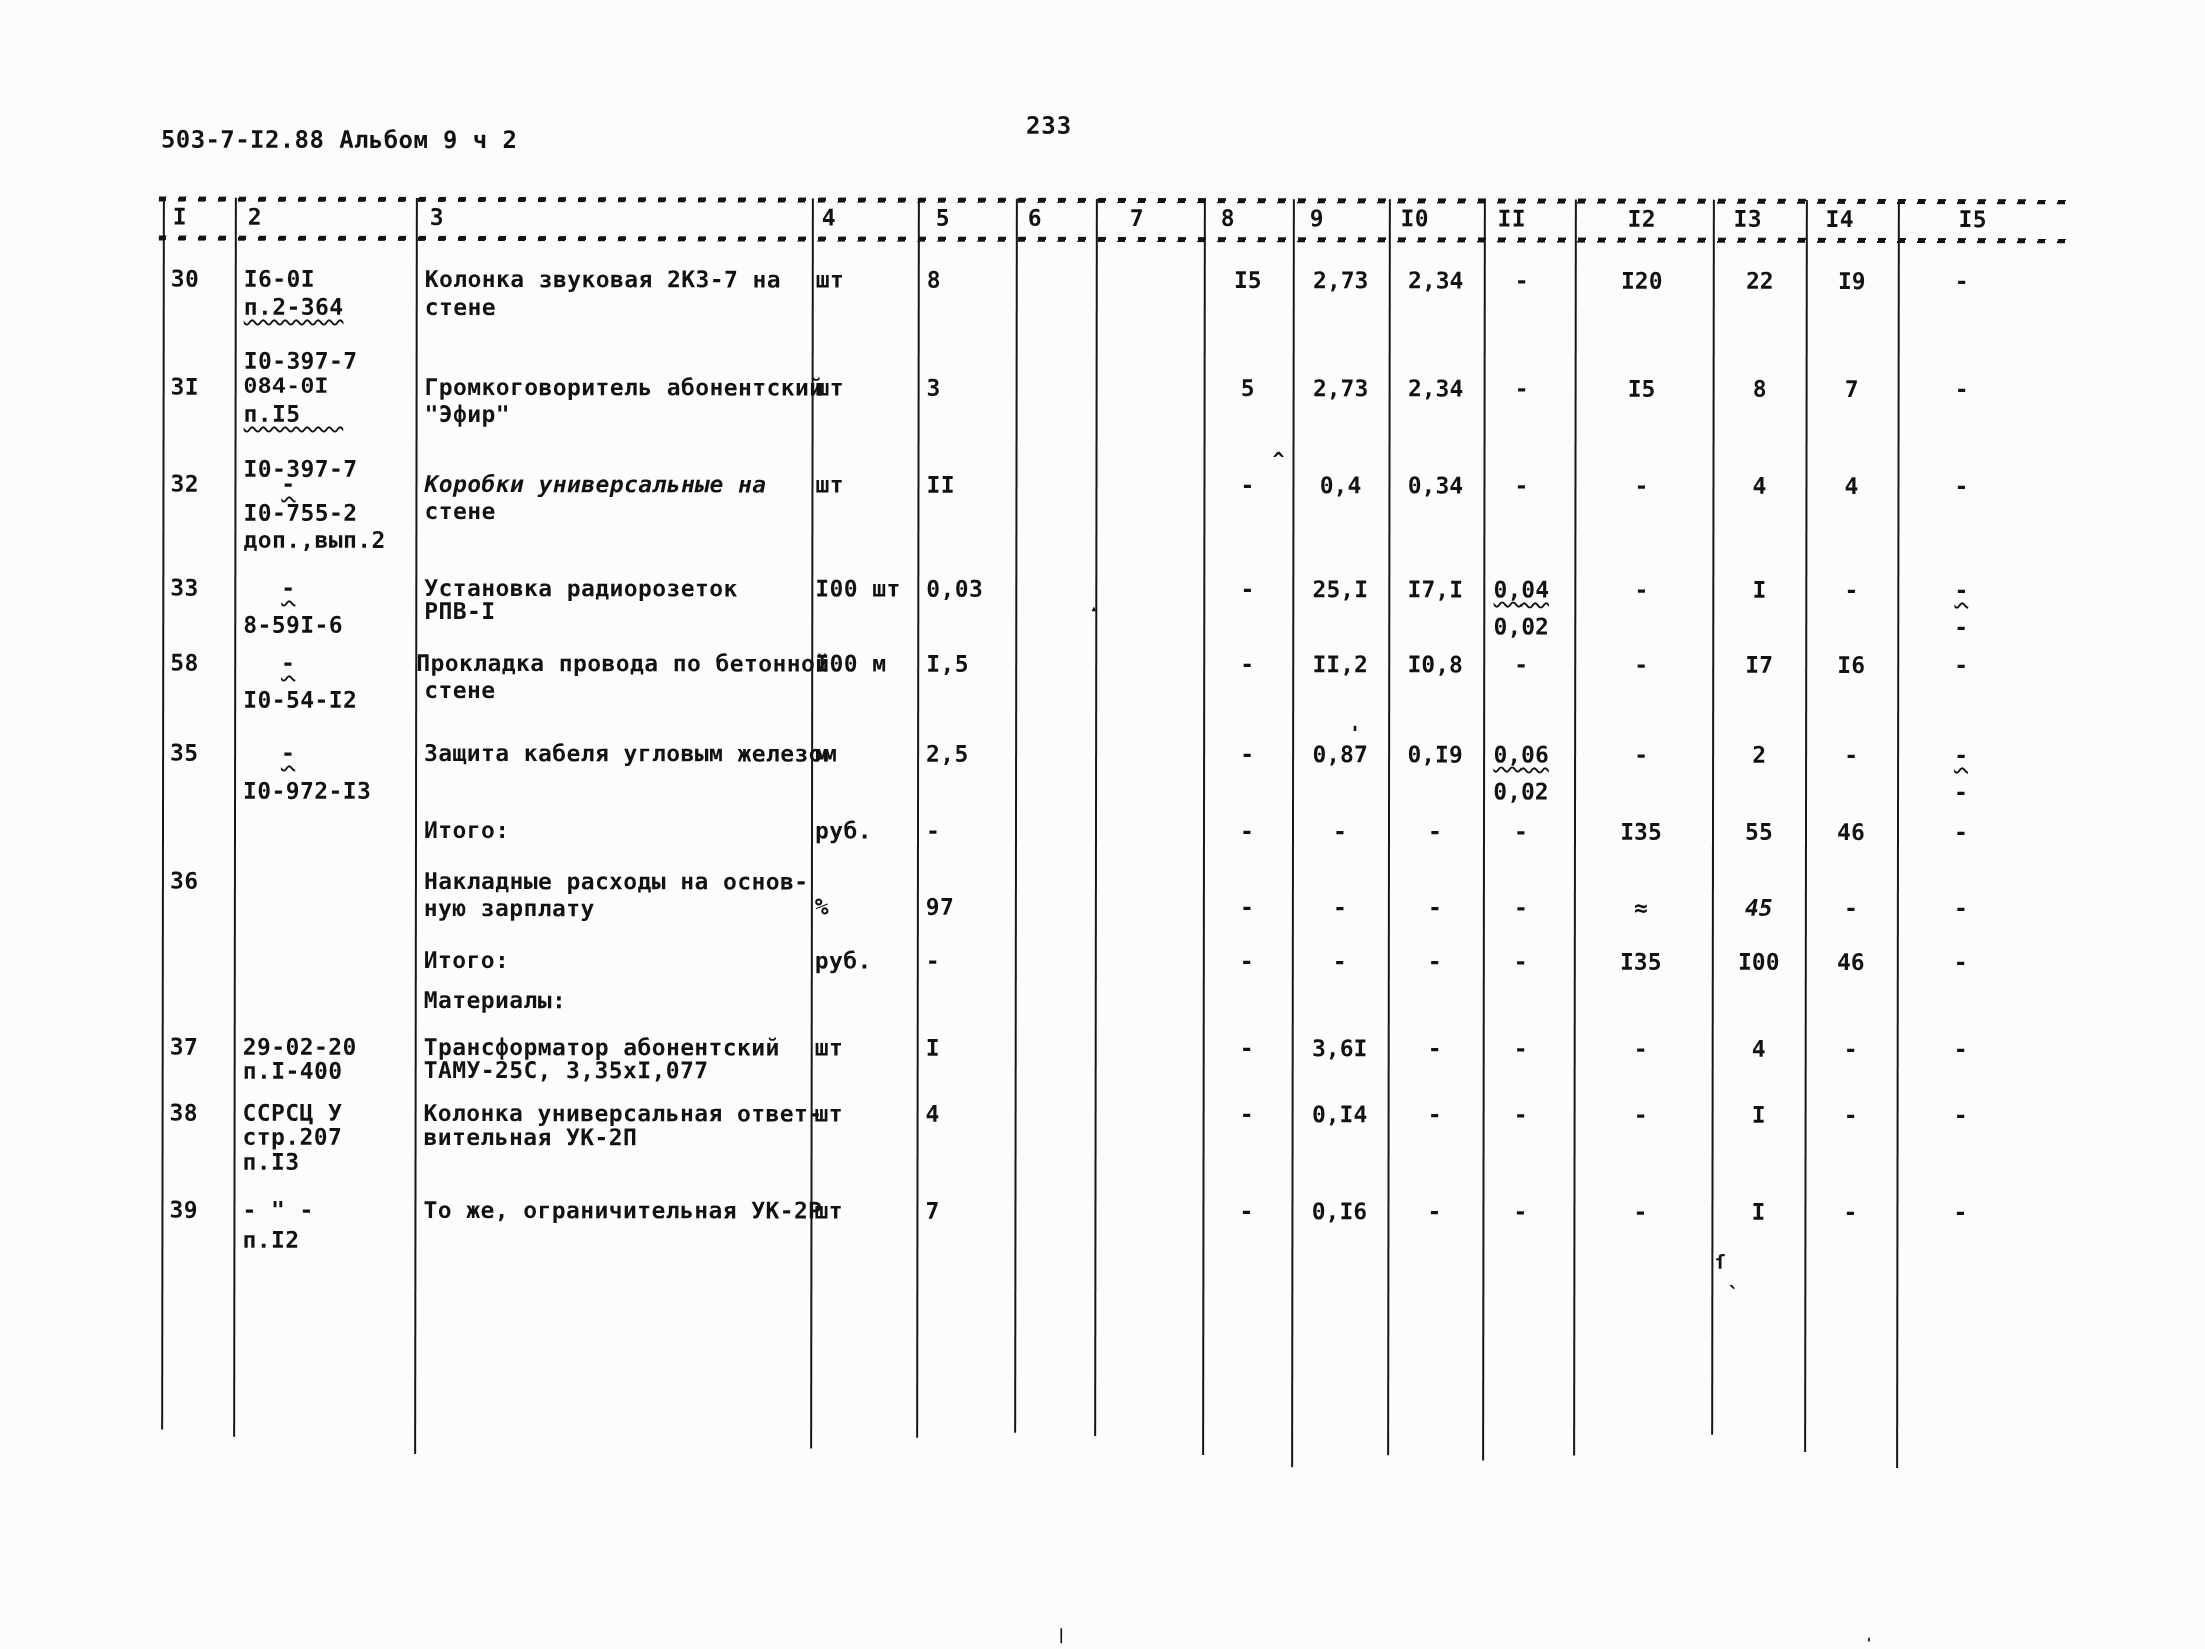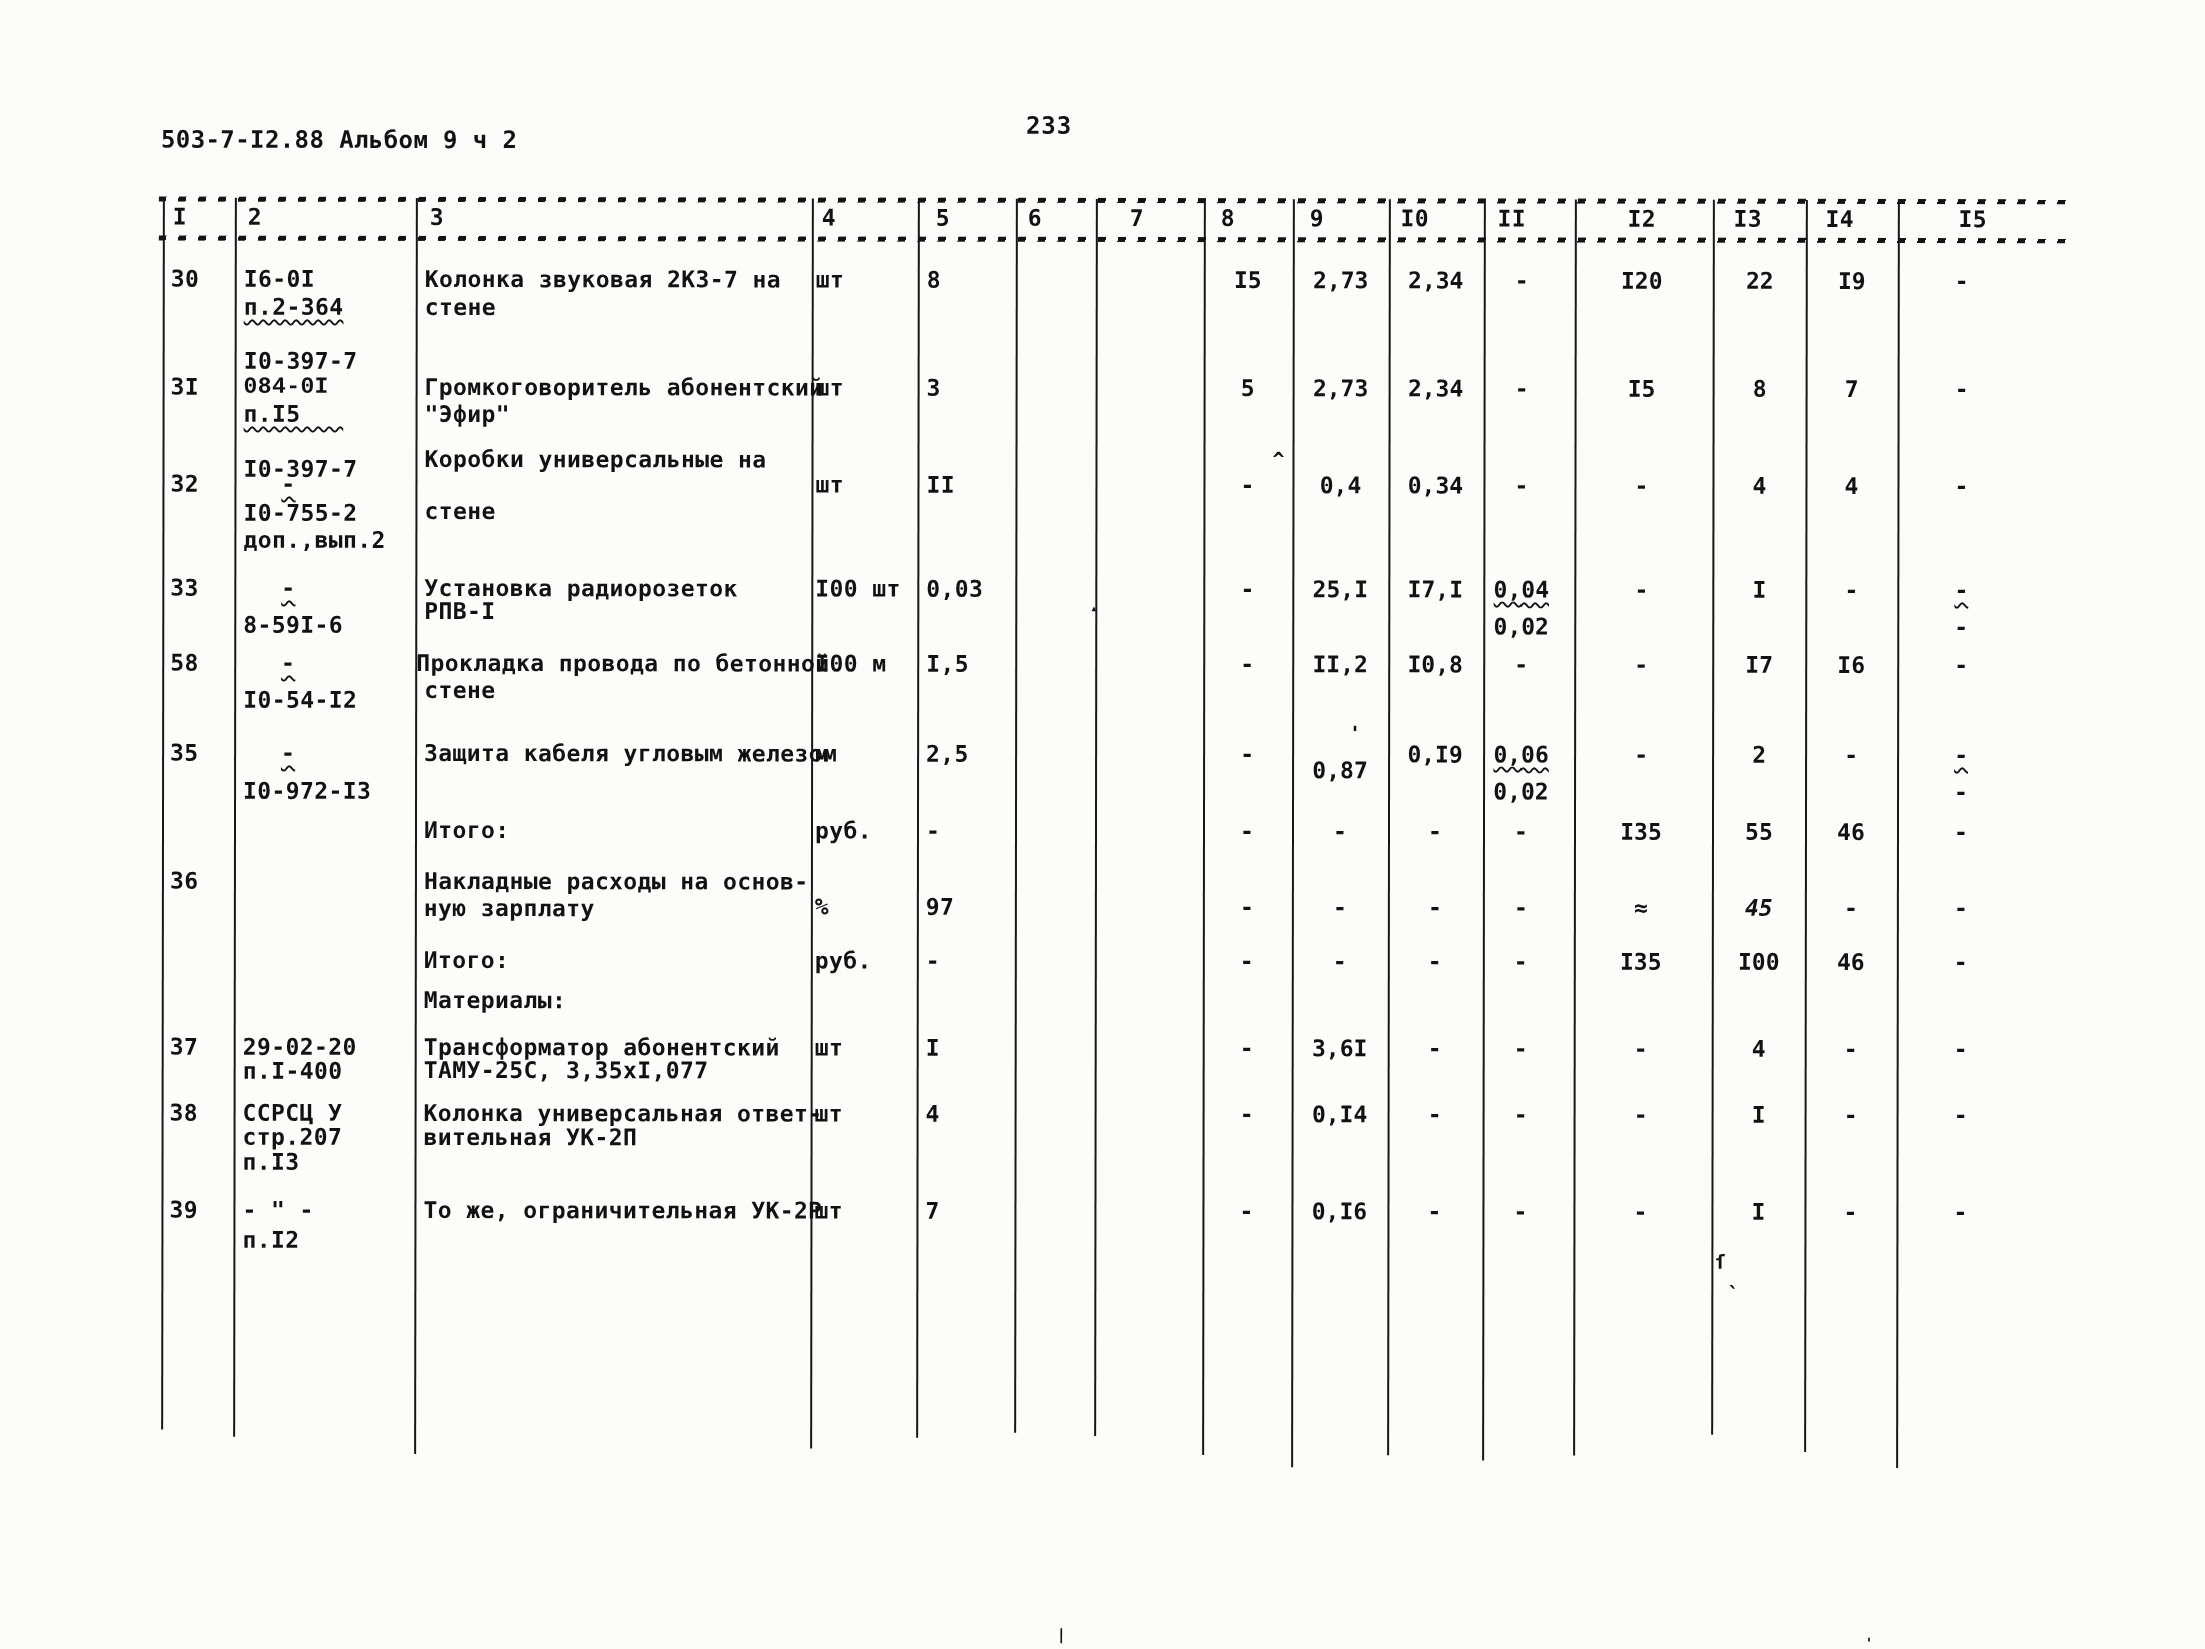--- a/index.html
+++ b/index.html
@@ -112,21 +112,21 @@
         <div class="vwrap" style="left: 1369px; top: 376px;"><span style="display: block;">2,34</span></div>
         <div class="vwrap" style="left: 1455px; top: 376px;"><span style="display: block;">-</span></div>
         <div class="vwrap" style="left: 1575px; top: 376px;"><span style="display: block;">I5</span></div>
         <div class="vwrap" style="left: 1693px; top: 376px;"><span style="display: block;">8</span></div>
         <div class="vwrap" style="left: 1785px; top: 376px;"><span style="display: block;">7</span></div>
         <div class="vwrap" style="left: 1895px; top: 376px;"><span style="display: block;">-</span></div>
         <div class="cell" style="left: 170px; top: 473px;">32</div>
         <div class="cell" style="left: 243px; top: 473px;"><span class="ditto wv">-</span></div>
         <div class="cell" style="left: 243px; top: 502px;">I0-755-2</div>
         <div class="cell" style="left: 243px; top: 529px;">доп.,вып.2</div>
-        <div class="cell" style="left: 424px; top: 448px;">Коробки универсальные на</div>
+        <div class="cell" style="left: 424px; top: 473px; font-style: italic;">Коробки универсальные на</div>
         <div class="cell" style="left: 424px; top: 500px;">стене</div>
         <div class="cell" style="left: 815px; top: 473px;">шт</div>
         <div class="cell" style="left: 926px; top: 473px;">II</div>
         <div class="vwrap" style="left: 1181px; top: 473px;"><span style="display: block;">-</span></div>
         <div class="vwrap" style="left: 1274px; top: 473px;"><span style="display: block;">0,4</span></div>
         <div class="vwrap" style="left: 1369px; top: 473px;"><span style="display: block;">0,34</span></div>
         <div class="vwrap" style="left: 1455px; top: 473px;"><span style="display: block;">-</span></div>
         <div class="vwrap" style="left: 1575px; top: 473px;"><span style="display: block;">-</span></div>
         <div class="vwrap" style="left: 1693px; top: 473px;"><span style="display: block;">4</span></div>
         <div class="vwrap" style="left: 1785px; top: 473px;"><span style="display: block;">4</span></div>
@@ -161,21 +161,21 @@
         <div class="vwrap" style="left: 1693px; top: 652px;"><span style="display: block;">I7</span></div>
         <div class="vwrap" style="left: 1785px; top: 652px;"><span style="display: block;">I6</span></div>
         <div class="vwrap" style="left: 1895px; top: 652px;"><span style="display: block;">-</span></div>
         <div class="cell" style="left: 170px; top: 742px;">35</div>
         <div class="cell" style="left: 243px; top: 742px;"><span class="ditto wv">-</span></div>
         <div class="cell" style="left: 243px; top: 780px;">I0-972-I3</div>
         <div class="cell" style="left: 424px; top: 742px;">Защита кабеля угловым железом</div>
         <div class="cell" style="left: 815px; top: 742px;">м</div>
         <div class="cell" style="left: 926px; top: 742px;">2,5</div>
         <div class="vwrap" style="left: 1181px; top: 742px;"><span style="display: block;">-</span></div>
-        <div class="vwrap" style="left: 1274px; top: 742px;"><span style="display: block; margin-top: 16px;">0,87</span></div>
+        <div class="vwrap" style="left: 1274px; top: 742px;"><span style="display: block;">0,87</span></div>
         <div class="vwrap" style="left: 1369px; top: 742px;"><span style="display: block;">0,I9</span></div>
         <div class="vwrap" style="left: 1455px; top: 742px;"><span class="wv" style="display: block;">0,06</span><span style="display: block; margin-top: 13.2px;">0,02</span></div>
         <div class="vwrap" style="left: 1575px; top: 742px;"><span style="display: block;">-</span></div>
         <div class="vwrap" style="left: 1693px; top: 742px;"><span style="display: block;">2</span></div>
         <div class="vwrap" style="left: 1785px; top: 742px;"><span style="display: block;">-</span></div>
         <div class="vwrap" style="left: 1895px; top: 742px;"><span class="wv" style="display: block;">-</span><span style="display: block; margin-top: 13.2px;">-</span></div>
         <div class="cell" style="left: 424px; top: 819px;">Итого:</div>
         <div class="cell" style="left: 815px; top: 819px;">руб.</div>
         <div class="cell" style="left: 926px; top: 819px;">-</div>
         <div class="vwrap" style="left: 1181px; top: 819px;"><span style="display: block;">-</span></div>

